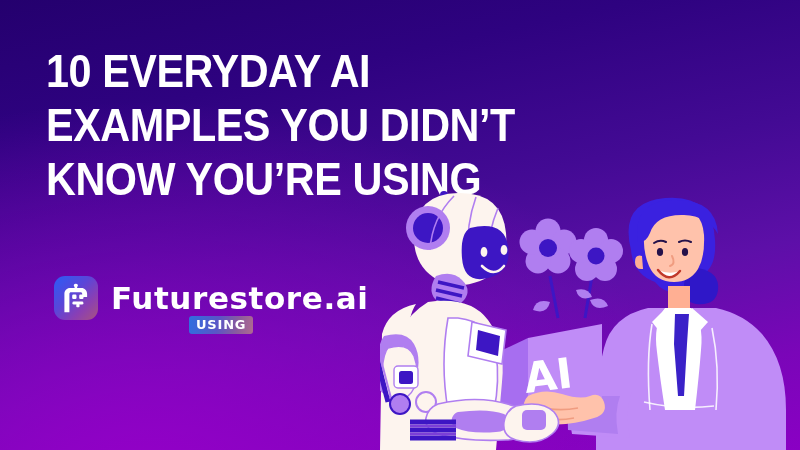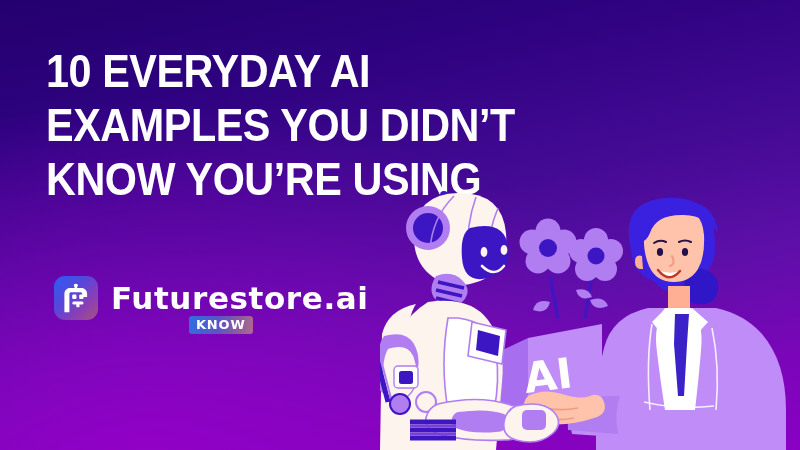--- a/index.html
+++ b/index.html
@@ -99,21 +99,21 @@
     <div class="logo-mark">
       <svg width="28" height="30" viewBox="0 0 28 30">
         <path fill="#ffffff" d="M13.6 0.8c-1.0 0-1.8 0.8-1.8 1.8 0 0.6 0.3 1.2 0.8 1.5v1.0H8.0C4.9 5.1 2.4 7.6 2.4 10.7v18.5h5.0V10.9c0-0.9 0.7-1.6 1.6-1.6h9.6c0.9 0 1.6 0.7 1.6 1.6v3.1h4.9v-3.3c0-3.1-2.5-5.6-5.6-5.6h-4.4v-1.0c0.5-0.3 0.8-0.9 0.8-1.5 0-1.0-0.8-1.8-1.8-1.8z"></path>
         <rect fill="#ffffff" x="10.2" y="11.6" width="4.3" height="4.3" rx="1.2"></rect>
         <rect fill="#ffffff" x="17.2" y="11.6" width="4.3" height="4.3" rx="1.2"></rect>
         <rect fill="#ffffff" x="10.4" y="18.6" width="11.0" height="3.0" rx="1.4"></rect>
         <rect fill="#ffffff" x="14.3" y="21.0" width="3.2" height="3.2" rx="0.8"></rect>
       </svg>
     </div>
     <div class="logo-word">Futurestore.ai</div>
-    <span class="blog-badge">KNOW</span>
+    <span class="blog-badge">USING</span>
   </div>
 
   <div class="illustration">
     <svg viewBox="0 0 420 260" xmlns="http://www.w3.org/2000/svg">
 
       <g>
         <path d="M178 128 L170 86" stroke="#3d16c4" stroke-width="3" fill="none"></path>
         <path d="M205 128 L212 86" stroke="#3d16c4" stroke-width="3" fill="none"></path>
         <path d="M170 112 q-14 -4 -17 8 q14 5 17 -8z" fill="#b07ef0"></path>
         <path d="M210 110 q14 -5 18 6 q-14 6 -18 -6z" fill="#b07ef0"></path>

